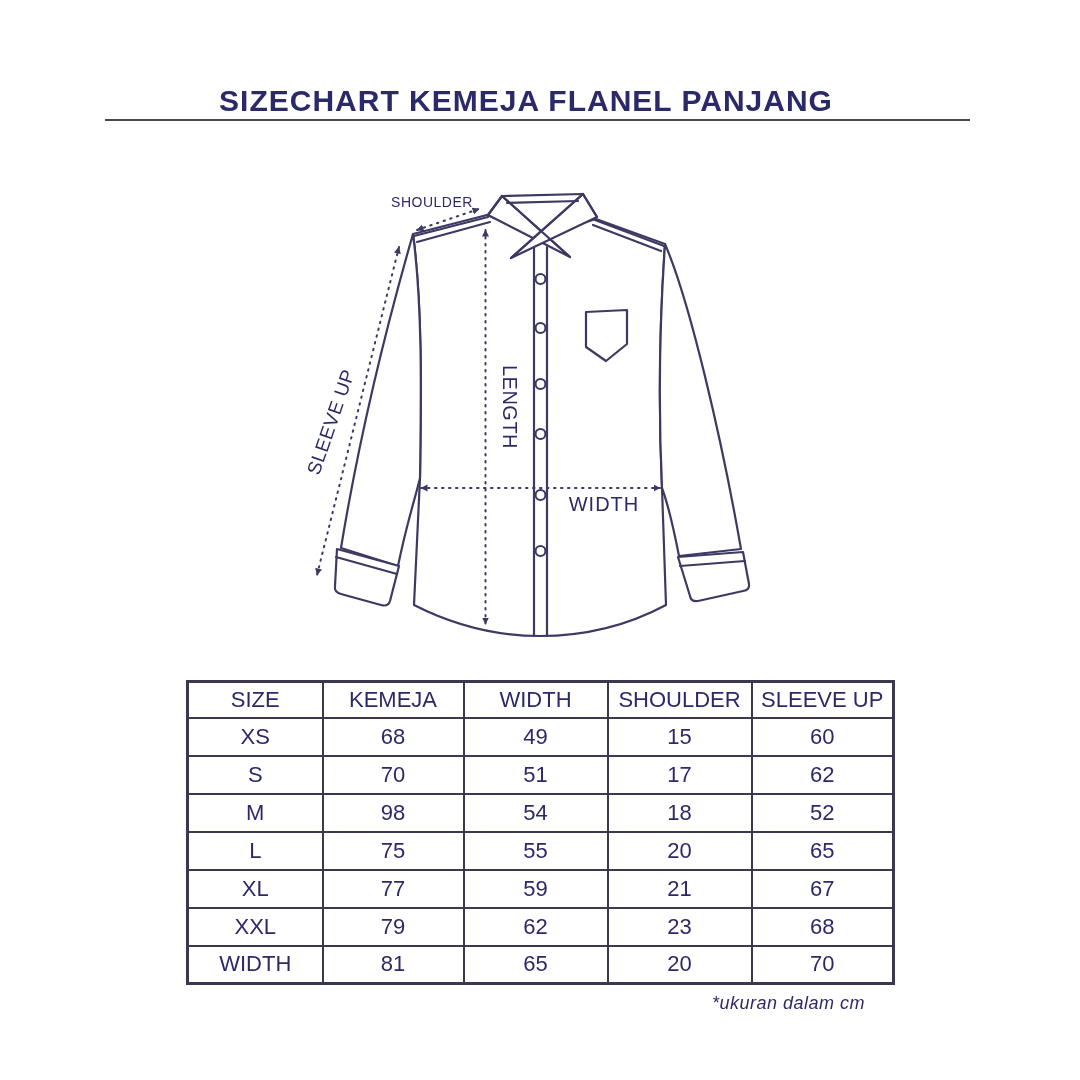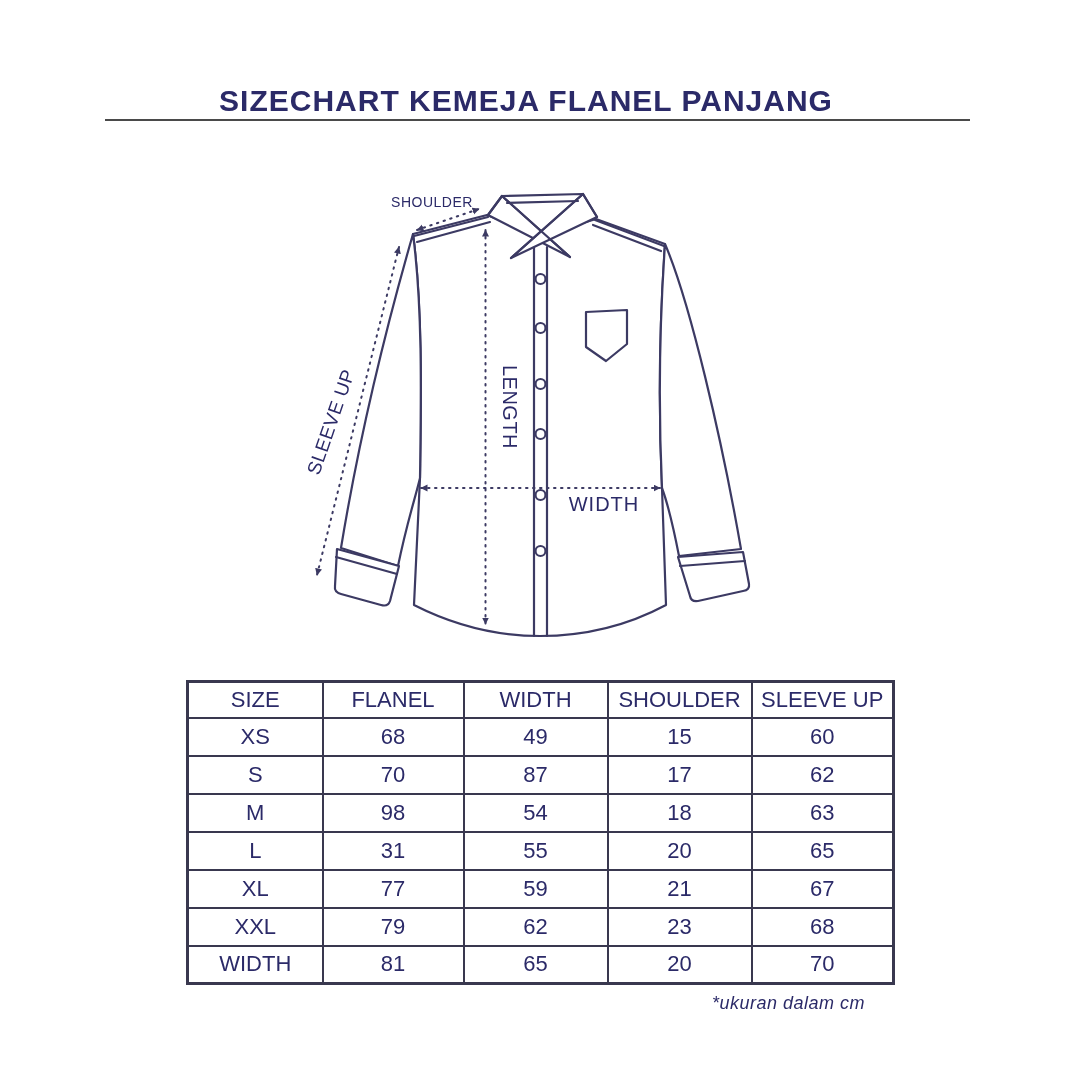--- a/index.html
+++ b/index.html
@@ -120,51 +120,51 @@
     <colgroup>
       <col style="width:135px">
         <col style="width:141px">
         <col style="width:144px">
       <col style="width:144px">
         <col style="width:142px">
     </colgroup>
     <thead>
       <tr>
         <th>SIZE</th>
-        <th>FLANEL</th>
+        <th>KEMEJA</th>
         <th>WIDTH</th>
         <th>SHOULDER</th>
         <th>SLEEVE UP</th>
       </tr>
     </thead>
     <tbody>
       <tr>
         <td>XS</td>
         <td>68</td>
         <td>49</td>
         <td>15</td>
         <td>60</td>
       </tr>
       <tr>
         <td>S</td>
         <td>70</td>
-        <td>87</td>
+        <td>51</td>
         <td>17</td>
         <td>62</td>
       </tr>
       <tr>
         <td>M</td>
         <td>98</td>
         <td>54</td>
         <td>18</td>
-        <td>63</td>
+        <td>52</td>
       </tr>
       <tr>
         <td>L</td>
-        <td>31</td>
+        <td>75</td>
         <td>55</td>
         <td>20</td>
         <td>65</td>
       </tr>
       <tr>
         <td>XL</td>
         <td>77</td>
         <td>59</td>
         <td>21</td>
         <td>67</td>

